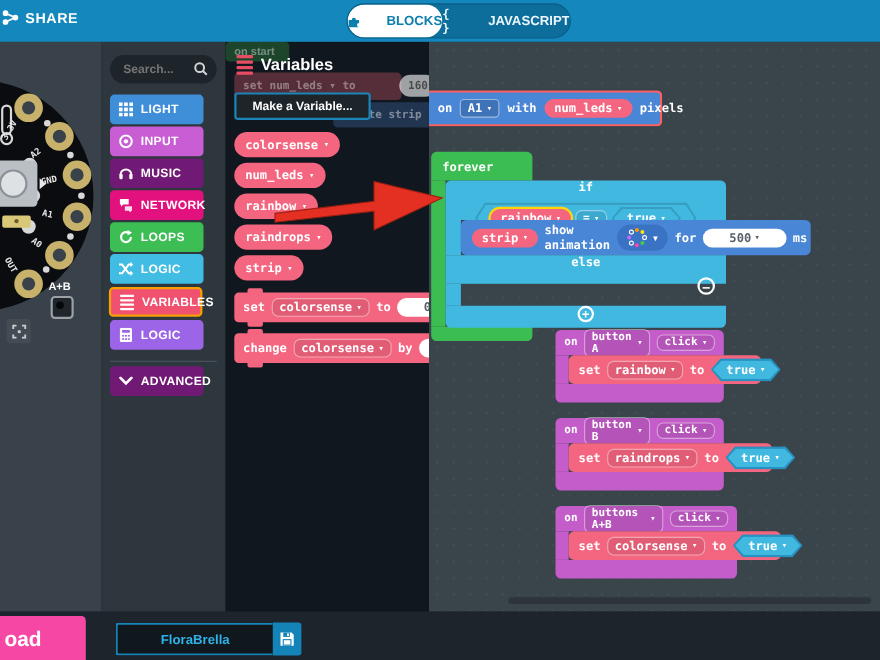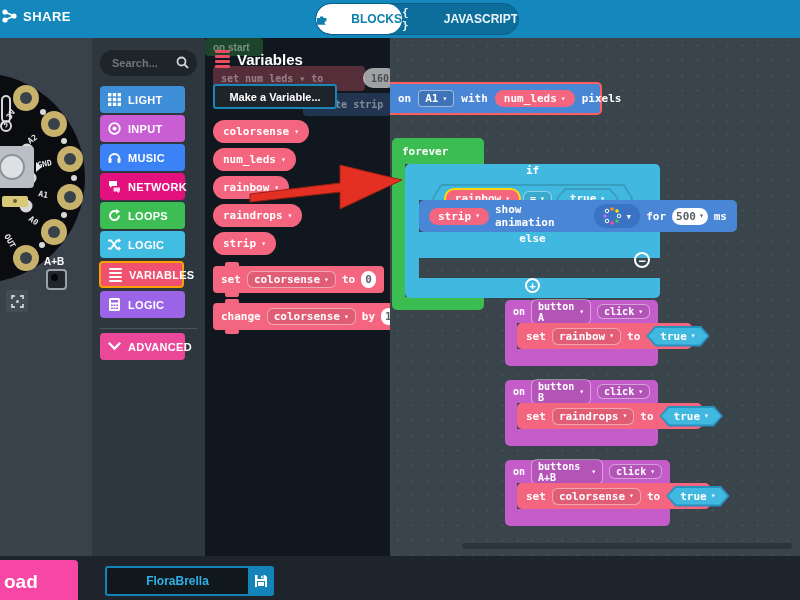--- a/index.html
+++ b/index.html
@@ -51,21 +51,21 @@
   .pill{position:absolute;left:8px;height:23px;background:#f4657f;border-radius:13px;display:inline-flex;align-items:center;
         gap:5px;padding:0 10px;color:#fff;font-weight:bold;font-size:11px;cursor:grab;}
   .caret{font-size:8px;line-height:1;}
   .stackblk{position:absolute;left:8px;height:27px;background:#f4657f;border-radius:4px;display:flex;align-items:center;
         gap:6px;padding:0 8px;color:#fff;font-weight:bold;font-size:11px;cursor:grab;}
   .stackblk:before{content:"";position:absolute;left:12px;top:-4px;width:14px;height:5px;background:#f4657f;border-radius:2px 2px 0 0;}
   .stackblk:after{content:"";position:absolute;left:12px;bottom:-4px;width:14px;height:5px;background:#f4657f;border-radius:0 0 2px 2px;}
   .dd{display:inline-flex;align-items:center;gap:4px;border:1px solid rgba(255,255,255,.45);background:rgba(0,0,0,.08);
       border-radius:6px;padding:1px 6px;cursor:pointer;}
   .oval{display:inline-flex;align-items:center;gap:3px;background:#fff;color:#5a626b;border-radius:11px;
-        padding:2px 4px;font-size:11px;font-weight:bold;cursor:pointer;}
+        padding:2px 24px;font-size:11px;font-weight:bold;cursor:pointer;}
 
   
   #workspace{position:absolute;left:390px;top:38px;width:410px;height:518px;background:#3a444b;z-index:4;overflow:hidden;
      background-image:radial-gradient(rgba(255,255,255,.05) 1px,transparent 1.2px);background-size:15px 15px;}
   .wsabs{position:absolute;box-sizing:border-box;}
   .btext{color:#fff;font-weight:bold;font-size:11px;font-family:"DejaVu Sans Mono",monospace;}
   .row{display:flex;align-items:center;gap:7px;padding:0 10px;box-sizing:border-box;}
 
   #setup-block{left:0;top:44px;width:212px;height:33px;background:#4a86d6;border:2px solid #ff5f5f;border-left:none;
      border-radius:0 5px 5px 0;display:flex;align-items:center;gap:7px;padding:0 8px;}
@@ -211,21 +211,21 @@
     </svg>
     <span>LIGHT</span>
   </div>
   <div class="cat" style="top:77px;background:#c85dd4;">
     <svg width="13" height="13" viewBox="0 0 13 13">
       <circle cx="6.5" cy="6.5" r="5.3" fill="none" stroke="#fff" stroke-width="1.8"></circle>
         <circle cx="6.5" cy="6.5" r="2" fill="#fff"></circle>
     </svg>
     <span>INPUT</span>
   </div>
-  <div class="cat" style="top:106px;background:#3b82f6;">
+  <div class="cat" style="top:106px;background:#701a75;">
     <svg width="13" height="13" viewBox="0 0 13 13" fill="#fff">
       <path d="M1.5 8 a5 5 0 0 1 10 0" fill="none" stroke="#fff" stroke-width="1.8"></path>
       <rect x="0.5" y="7" width="3" height="5" rx="1.2"></rect>
         <rect x="9.5" y="7" width="3" height="5" rx="1.2"></rect>
     </svg>
     <span>MUSIC</span>
   </div>
   <div class="cat" style="top:135px;background:#e3117e;">
     <svg width="13" height="13" viewBox="0 0 13 13" fill="#fff">
       <path d="M1 1 h8 v5 h-5 l-2 2 v-2 h-1 z"></path>
@@ -267,21 +267,21 @@
           <rect x="5.6" y="6.5" width="1.8" height="1.5"></rect>
           <rect x="8.2" y="6.5" width="1.8" height="1.5"></rect>
       <rect x="3" y="9.5" width="1.8" height="1.5"></rect>
           <rect x="5.6" y="9.5" width="1.8" height="1.5"></rect>
           <rect x="8.2" y="9.5" width="1.8" height="1.5"></rect>
         </g>
     </svg>
     <span>LOGIC</span>
   </div>
   <div id="divider"></div>
-  <div class="cat" style="top:295px;background:#ec4899;">
+  <div class="cat" style="top:295px;background:#701a75;">
     <svg width="13" height="9" viewBox="0 0 13 9">
       <path d="M1.5 1.5 L6.5 6.5 L11.5 1.5" fill="none" stroke="#fff" stroke-width="2.4" stroke-linecap="round"></path>
     </svg>
     <span>ADVANCED</span>
   </div>
 </div>
 
 <div id="workspace">
 
   <div class="wsabs" id="setup-block">

